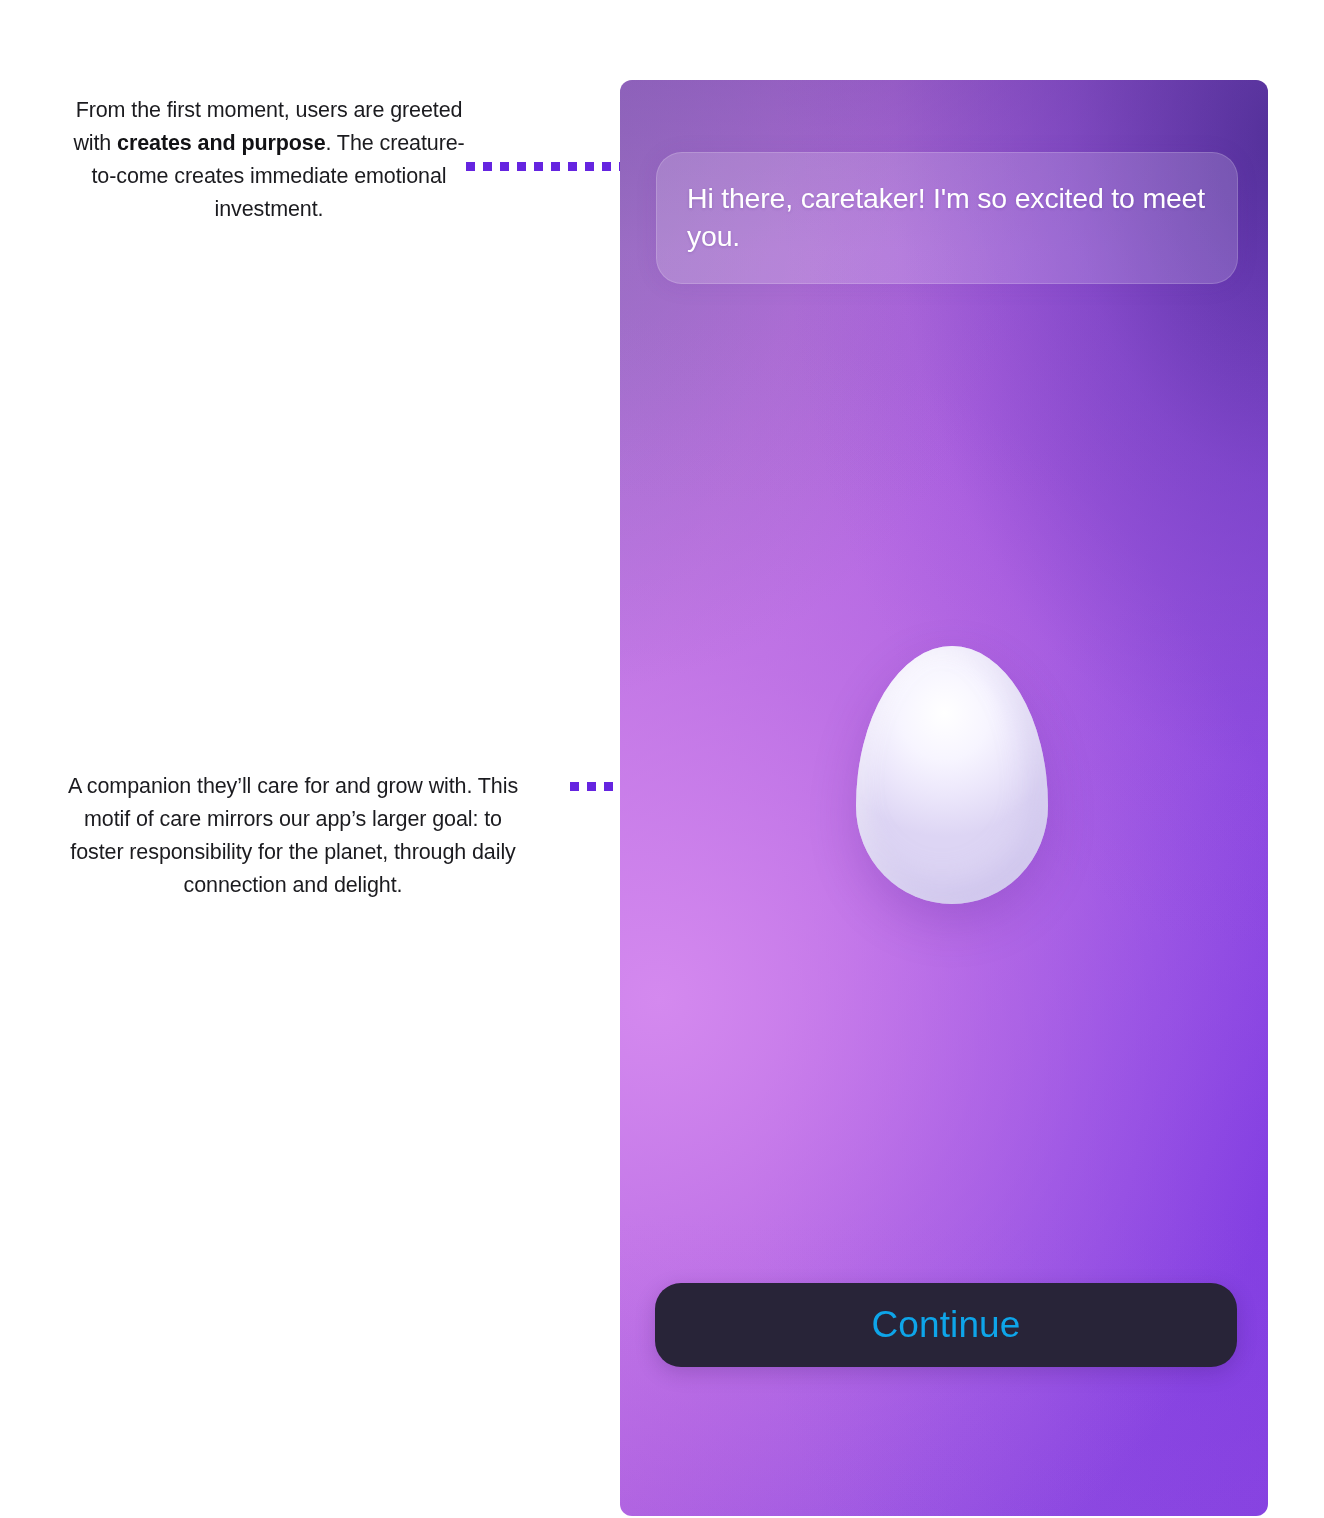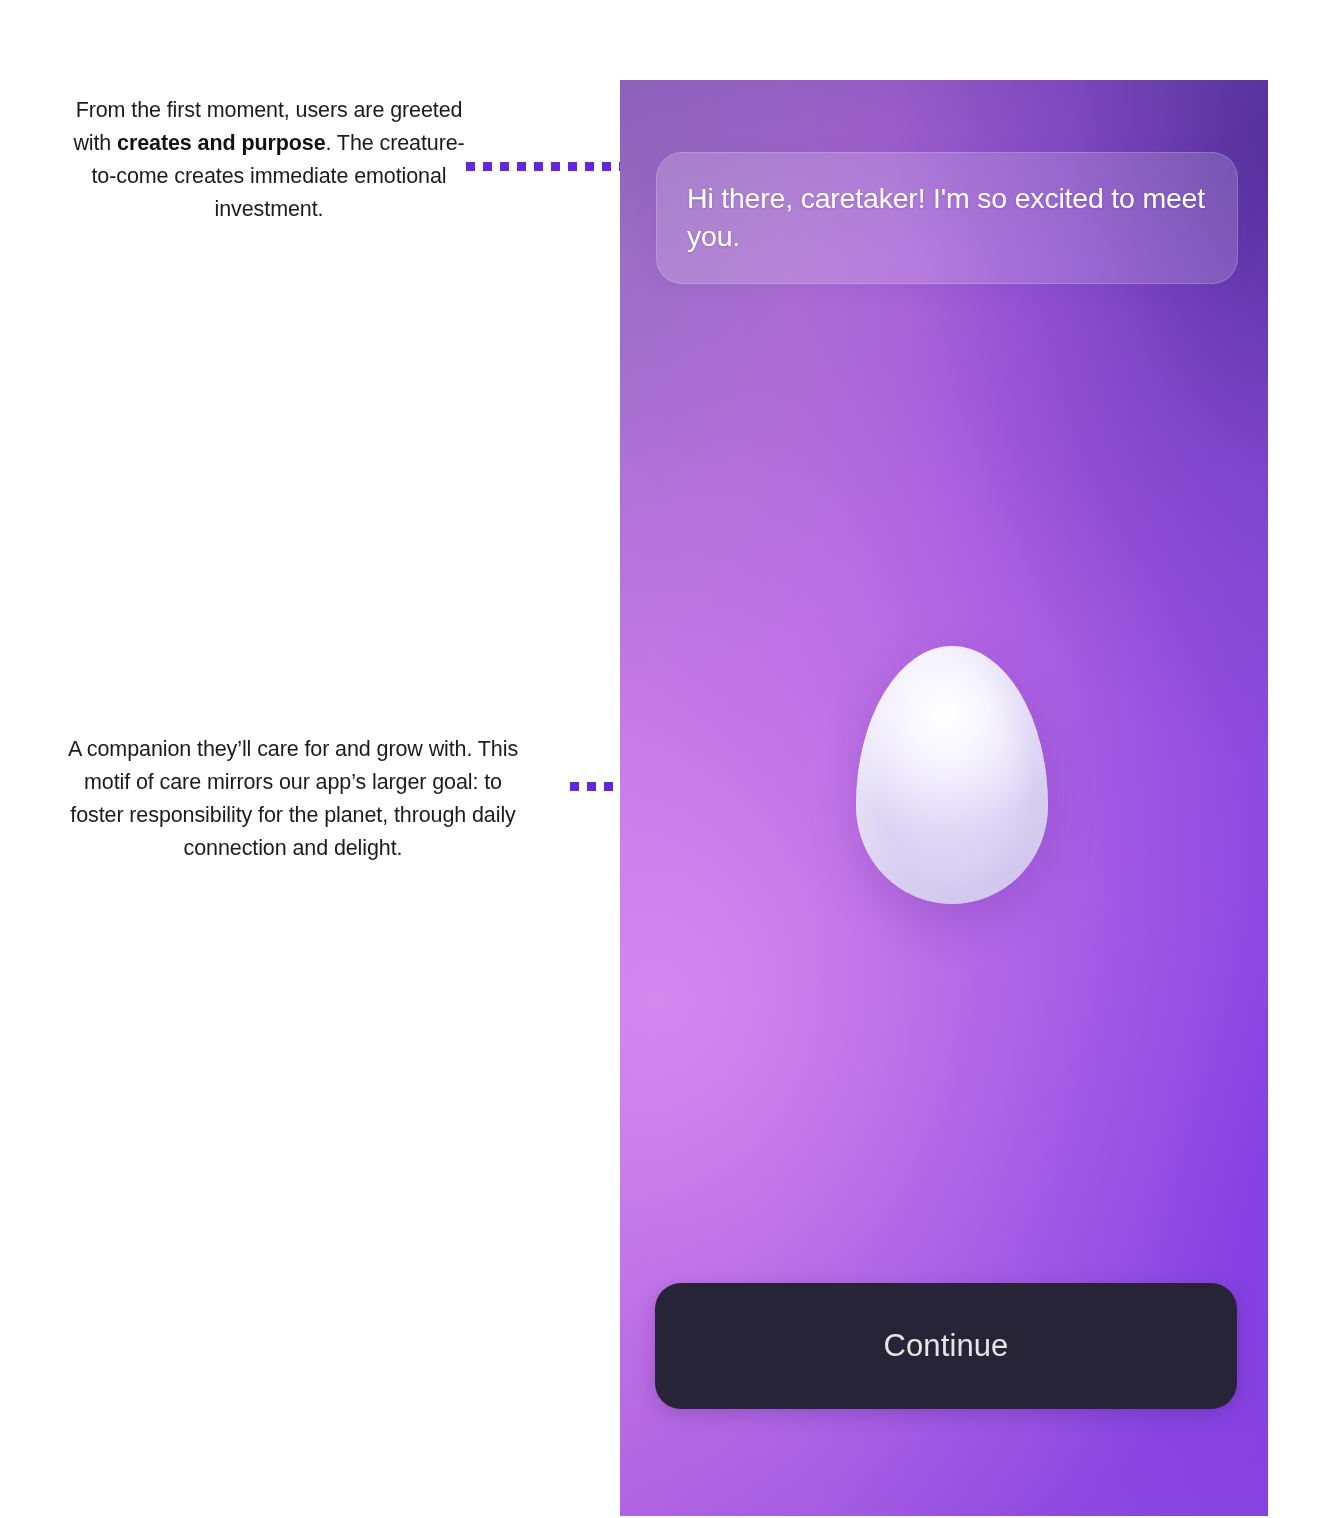--- a/index.html
+++ b/index.html
@@ -25,21 +25,21 @@
     text-align: center;
     color: #1b1b1f;
     font-size: 21.5px;
     line-height: 33px;
     font-weight: 400;
     letter-spacing: -0.1px;
   }
   .annotation b { font-weight: 700; color: #121215; }
 
   #annotation-top   { left: 64px;  top: 94px;  width: 410px; }
-  #annotation-bottom{ left: 58px;  top: 733px; width: 470px; }
+  #annotation-bottom{ left: 58px;  top: 770px; width: 470px; }
 
   
   .connector {
     position: absolute;
     height: 9px;
     background-image: repeating-linear-gradient(
         to right,
         #6524e0 0px, #6524e0 9px,
         rgba(0,0,0,0) 9px, rgba(0,0,0,0) 17px);
   }
@@ -83,20 +83,21 @@
       radial-gradient(120% 62% at 104% 78%,
           rgba(128, 60, 226, 0.85) 0%,
           rgba(128, 60, 226, 0.30) 40%,
           rgba(128, 60, 226, 0) 70%),
       linear-gradient(112deg,
           #b478df 0%,
           #b86ee0 22%,
           #a95ce0 48%,
           #9450e2 72%,
           #8a46e2 100%);
+    border-radius: 12px;
   }
 
   
   #phone-screen::after {
     content: "";
     position: absolute;
     inset: 0;
     pointer-events: none;
     background: linear-gradient(to bottom,
         rgba(96, 60, 150, 0.30) 0%,
@@ -153,27 +154,27 @@
       inset -10px -16px 34px rgba(176, 160, 220, 0.35),
       inset 6px 8px 26px rgba(255, 255, 255, 0.65);
   }
 
   
   #continue-button {
     position: absolute;
     left: 35px;
     top: 1203px;
     width: 582px;
-    height: 126px;
+    height: 84px;
     border: none;
     border-radius: 26px;
     background: #282438;
-    color: #e5e5e5;
+    color: #0ea5e9;
     font-family: "Liberation Sans", sans-serif;
-    font-size: 31px;
+    font-size: 37px;
     font-weight: 400;
     letter-spacing: 0.1px;
     cursor: pointer;
     box-shadow: 0 6px 20px rgba(50, 20, 90, 0.22);
     z-index: 3;
   }
 </style>
 </head>
 <body>
 

